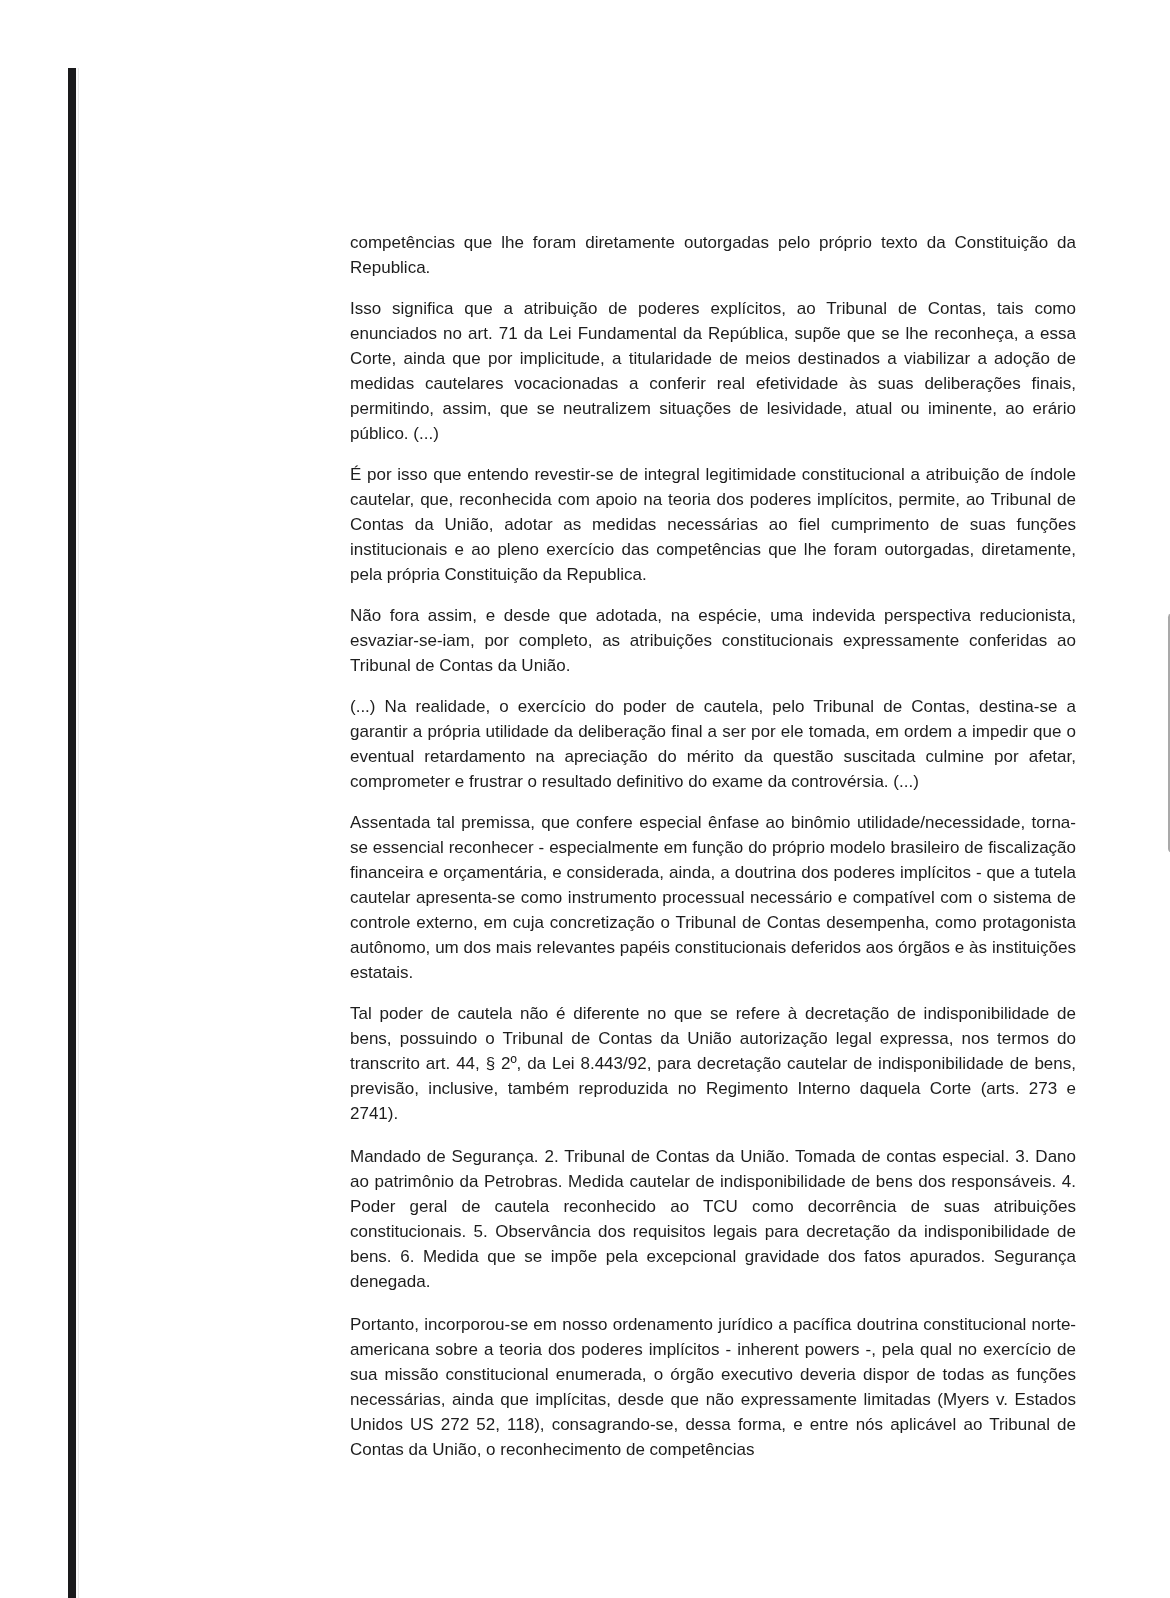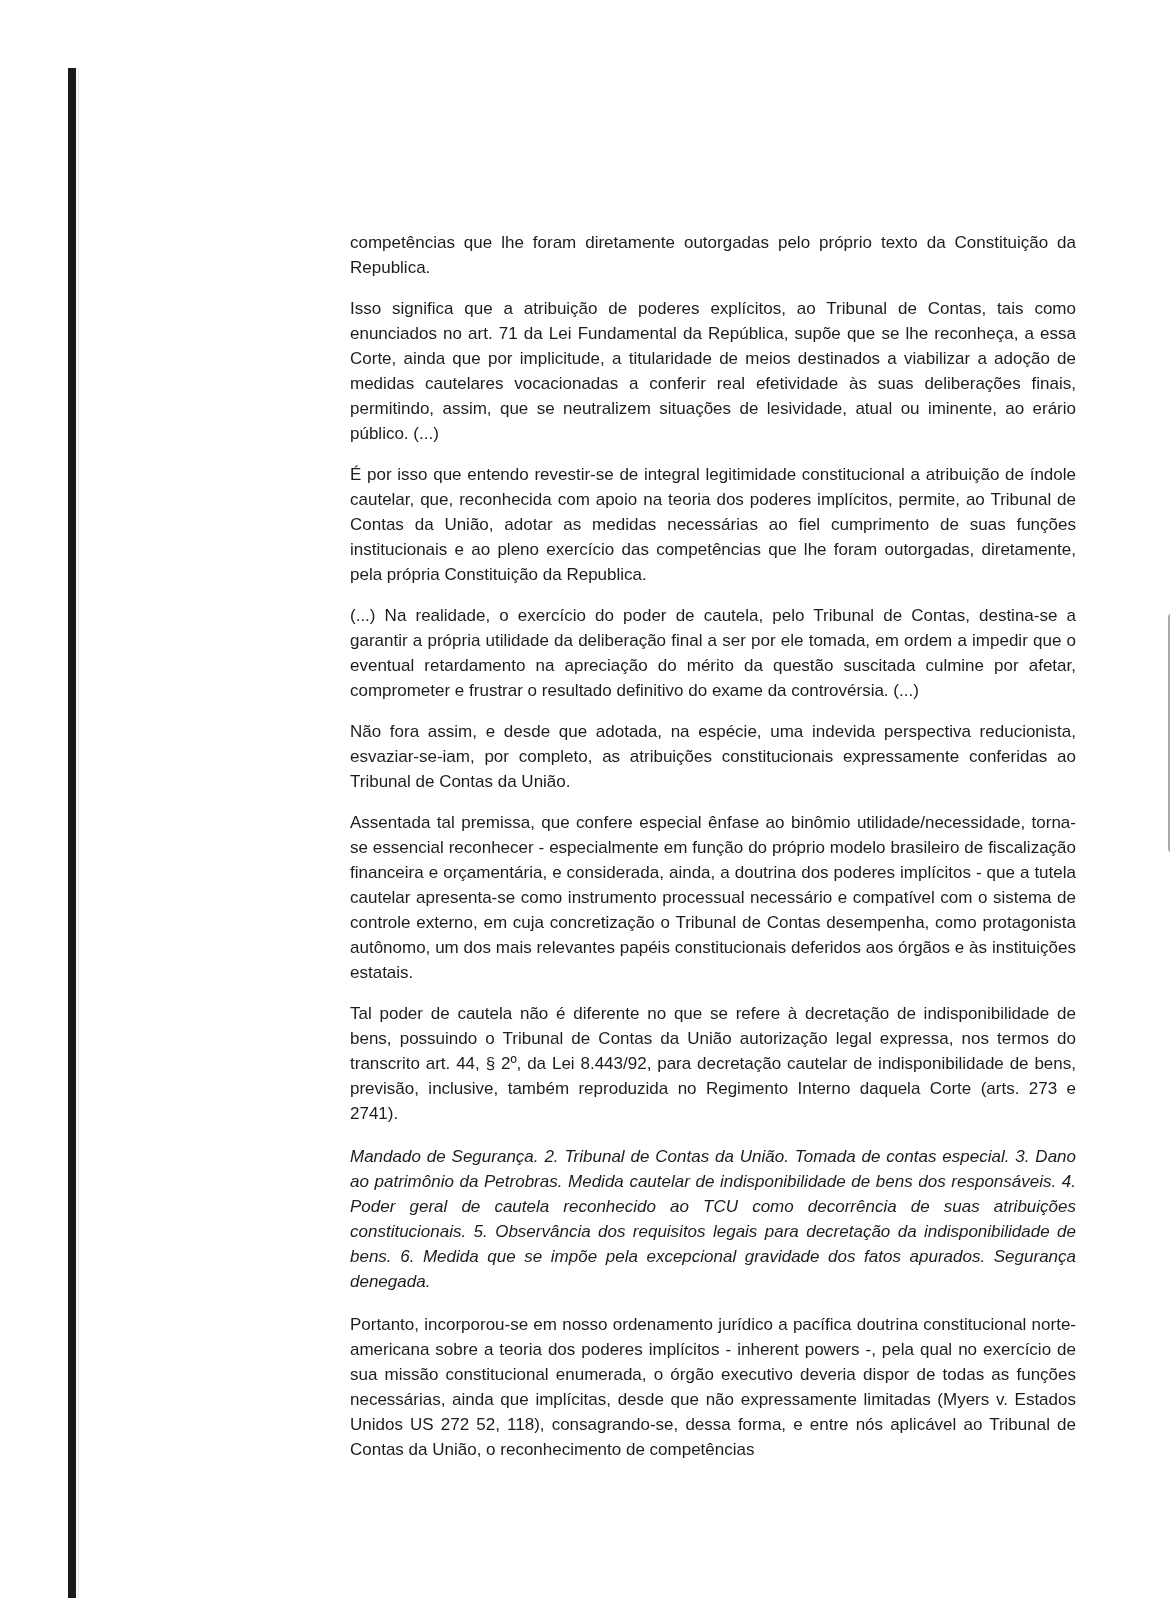--- a/index.html
+++ b/index.html
@@ -70,21 +70,20 @@
     font-size: 17px;
     line-height: 25px;
     text-align: justify;
   }
   .content p {
     margin: 0 0 16px 0;
   }
   .content p.quote-block {
     margin-top: 18px;
     margin-bottom: 18px;
-    font-style: italic;
   }
   .footer-label {
     position: absolute;
     right: 22px;
     top: 1534px;
     font-size: 17px;
     color: #1d1d1d;
     white-space: nowrap;
     z-index: 4;
   }
@@ -92,22 +91,22 @@
 </head>
 <body>
 
 <div class="viewer">
 
   <div class="page">
     <div class="content">
       <p>competências que lhe foram diretamente outorgadas pelo próprio texto da Constituição da Republica.</p>
       <p>Isso significa que a atribuição de poderes explícitos, ao Tribunal de Contas, tais como enunciados no art. 71 da Lei Fundamental da República, supõe que se lhe reconheça, a essa Corte, ainda que por implicitude, a titularidade de meios destinados a viabilizar a adoção de medidas cautelares vocacionadas a conferir real efetividade às suas deliberações finais, permitindo, assim, que se neutralizem situações de lesividade, atual ou iminente, ao erário público. (...)</p>
       <p>É por isso que entendo revestir-se de integral legitimidade constitucional a atribuição de índole cautelar, que, reconhecida com apoio na teoria dos poderes implícitos, permite, ao Tribunal de Contas da União, adotar as medidas necessárias ao fiel cumprimento de suas funções institucionais e ao pleno exercício das competências que lhe foram outorgadas, diretamente, pela própria Constituição da Republica.</p>
+      <p>Não fora assim, e desde que adotada, na espécie, uma indevida perspectiva reducionista, esvaziar-se-iam, por completo, as atribuições constitucionais expressamente conferidas ao Tribunal de Contas da União.</p>
       <p>(...) Na realidade, o exercício do poder de cautela, pelo Tribunal de Contas, destina-se a garantir a própria utilidade da deliberação final a ser por ele tomada, em ordem a impedir que o eventual retardamento na apreciação do mérito da questão suscitada culmine por afetar, comprometer e frustrar o resultado definitivo do exame da controvérsia. (...)</p>
-      <p>Não fora assim, e desde que adotada, na espécie, uma indevida perspectiva reducionista, esvaziar-se-iam, por completo, as atribuições constitucionais expressamente conferidas ao Tribunal de Contas da União.</p>
       <p>Assentada tal premissa, que confere especial ênfase ao binômio utilidade/necessidade, torna-se essencial reconhecer - especialmente em função do próprio modelo brasileiro de fiscalização financeira e orçamentária, e considerada, ainda, a doutrina dos poderes implícitos - que a tutela cautelar apresenta-se como instrumento processual necessário e compatível com o sistema de controle externo, em cuja concretização o Tribunal de Contas desempenha, como protagonista autônomo, um dos mais relevantes papéis constitucionais deferidos aos órgãos e às instituições estatais.</p>
       <p>Tal poder de cautela não é diferente no que se refere à decretação de indisponibilidade de bens, possuindo o Tribunal de Contas da União autorização legal expressa, nos termos do transcrito art. 44, § 2º, da Lei 8.443/92, para decretação cautelar de indisponibilidade de bens, previsão, inclusive, também reproduzida no Regimento Interno daquela Corte (arts. 273 e 2741).</p>
       <p class="quote-block">Mandado de Segurança. 2. Tribunal de Contas da União. Tomada de contas especial. 3. Dano ao patrimônio da Petrobras. Medida cautelar de indisponibilidade de bens dos responsáveis. 4. Poder geral de cautela reconhecido ao TCU como decorrência de suas atribuições constitucionais. 5. Observância dos requisitos legais para decretação da indisponibilidade de bens. 6. Medida que se impõe pela excepcional gravidade dos fatos apurados. Segurança denegada.</p>
       <p>Portanto, incorporou-se em nosso ordenamento jurídico a pacífica doutrina constitucional norte-americana sobre a teoria dos poderes implícitos - inherent powers -, pela qual no exercício de sua missão constitucional enumerada, o órgão executivo deveria dispor de todas as funções necessárias, ainda que implícitas, desde que não expressamente limitadas (Myers v. Estados Unidos US 272 52, 118), consagrando-se, dessa forma, e entre nós aplicável ao Tribunal de Contas da União, o reconhecimento de competências</p>
     </div>
     <div class="footer-label">Num. 127179929 - Pág. 6</div>
   </div>
 
   <div class="page-edge-left"></div>
   <div class="frame-bar frame-left"></div>

